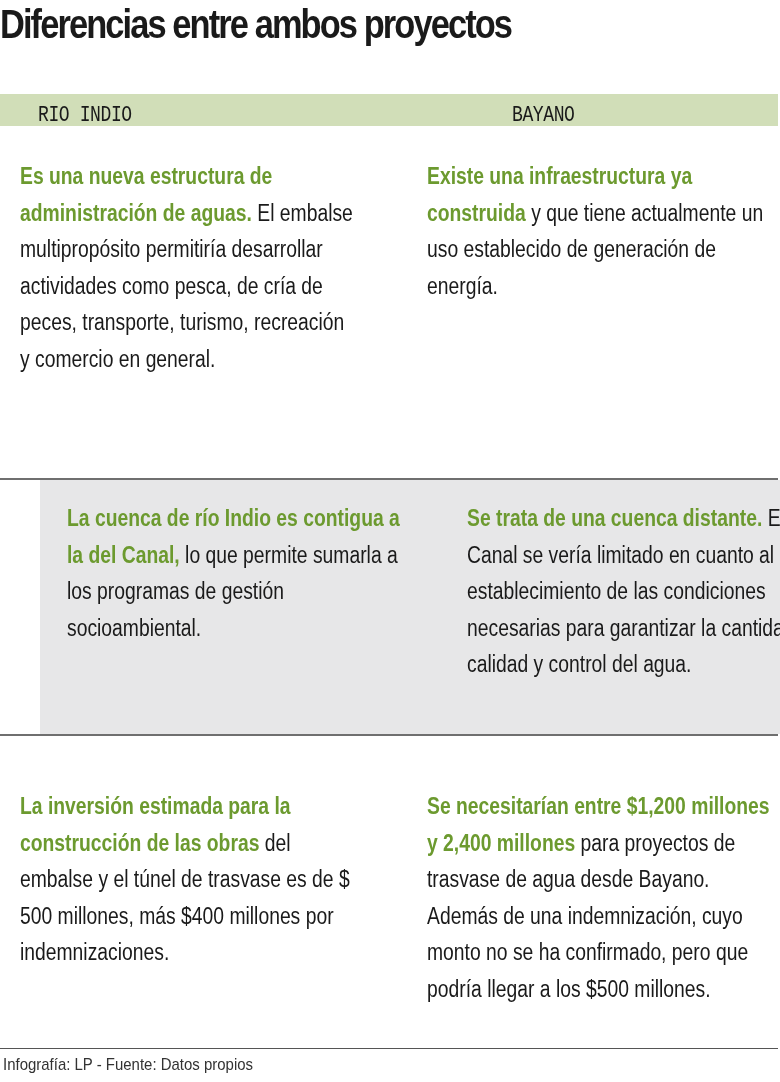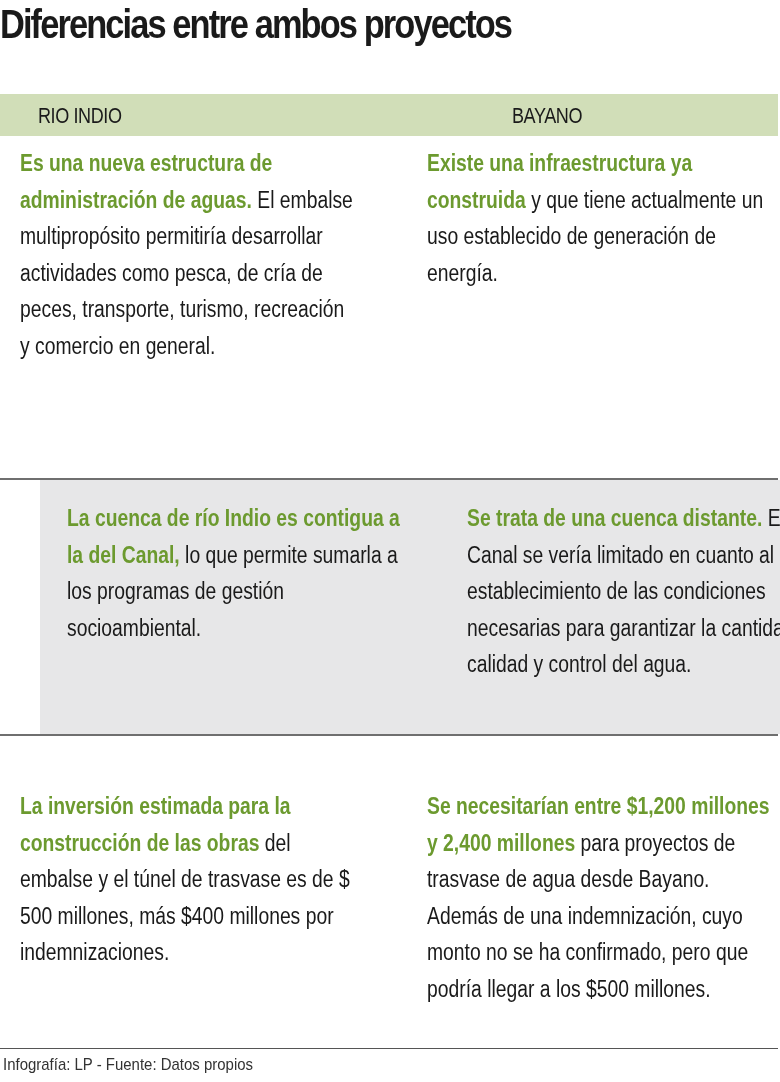--- a/index.html
+++ b/index.html
@@ -2,21 +2,21 @@
 <html><head>
 <meta charset="utf-8">
 <style>
   html, body { margin: 0; padding: 0; background: #ffffff; }
   body { width: 780px; height: 1082px; position: relative; overflow: hidden;
          font-family: "Liberation Sans Narrow", "Liberation Sans", sans-serif; color: #1a1a1a; }
   .title { position: absolute; left: 0; top: 2px; margin: 0;
            font-family: "Liberation Sans", sans-serif; font-weight: bold;
            font-size: 40px; letter-spacing: -2.2px; transform: scaleX(0.86); transform-origin: left top;
            color: #1a1a1a; white-space: nowrap; }
-  .header-band { position: absolute; left: 0; top: 94px; width: 778px; height: 42px; background: #d1deb8; }
+  .header-band { position: absolute; left: 0; top: 94px; width: 778px; height: 32px; background: #d1deb8; font-family: Liberation Mono, monospace; }
   .col-head { position: absolute; top: 9px; font-size: 22px; color: #1a1a1a;
               transform: scaleX(0.82); transform-origin: left top; white-space: nowrap; letter-spacing: -0.5px; }
   .row { position: absolute; left: 0; width: 778px; }
   .row.gray { background: #e7e7e8; }
   .rule { position: absolute; left: 0; width: 778px; height: 2px; background: #6f6f6f; }
   .cell { position: absolute; font-size: 23px; line-height: 36.5px; color: #1a1a1a;
           transform: scaleX(0.84); transform-origin: left top; }
   .cell .hl { color: #6c9a2f; font-weight: bold; }
   .footer { position: absolute; left: 3px; top: 1055px; font-size: 17px; color: #333;
             transform: scaleX(0.88); transform-origin: left top; white-space: nowrap; }
@@ -25,21 +25,21 @@
 </head>
 <body>
 
 <h1 class="title">Diferencias entre ambos proyectos</h1>
 
 <div class="header-band">
   <span class="col-head" style="left:38px;">RIO INDIO</span>
   <span class="col-head" style="left:512px;">BAYANO</span>
 </div>
 
-<div class="row" style="top:123px;height:342px;">
+<div class="row" style="top:136px;height:342px;">
   <div class="cell" style="left:20px;top:22px;width:400px;">
     <span class="hl">Es una nueva estructura de administración de aguas.</span><span> El embalse multipropósito permitiría desarrollar actividades como pesca, de cría de peces, transporte, turismo, recreación y comercio en general.</span>
   </div>
   <div class="cell" style="left:427px;top:22px;width:405px;">
     <span class="hl">Existe una infraestructura ya construida</span><span> y que tiene actualmente un uso establecido de generación de energía.</span>
   </div>
 </div>
 
 <div class="rule" style="top:478px;"></div>
 

